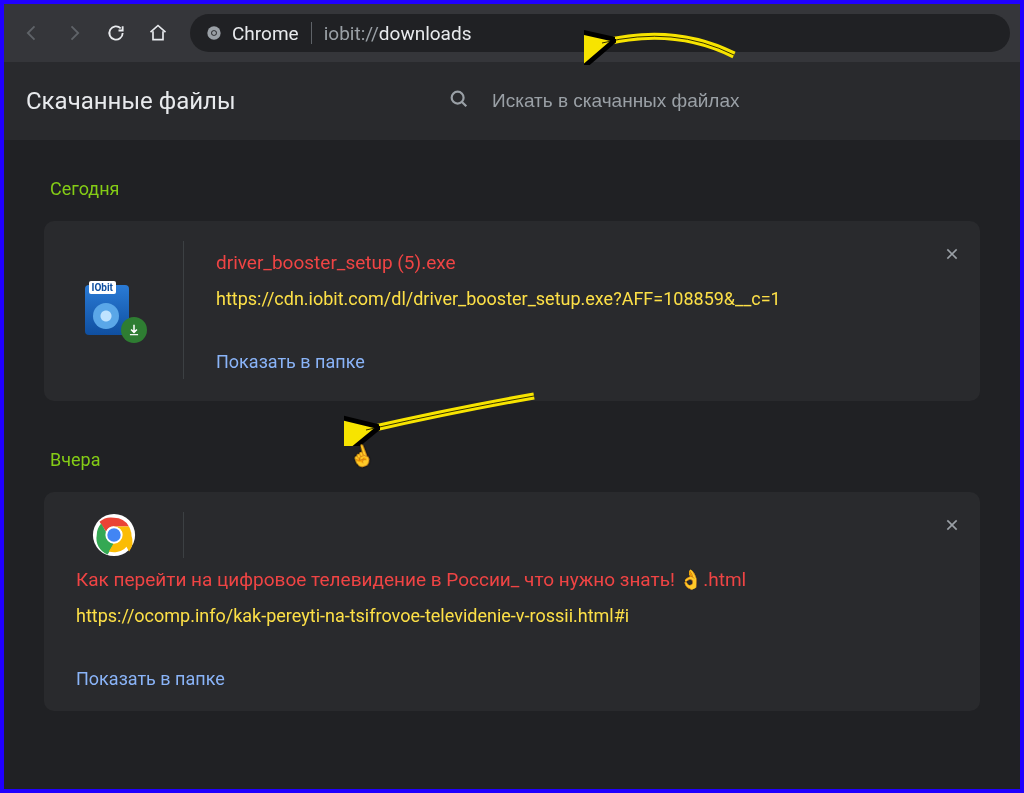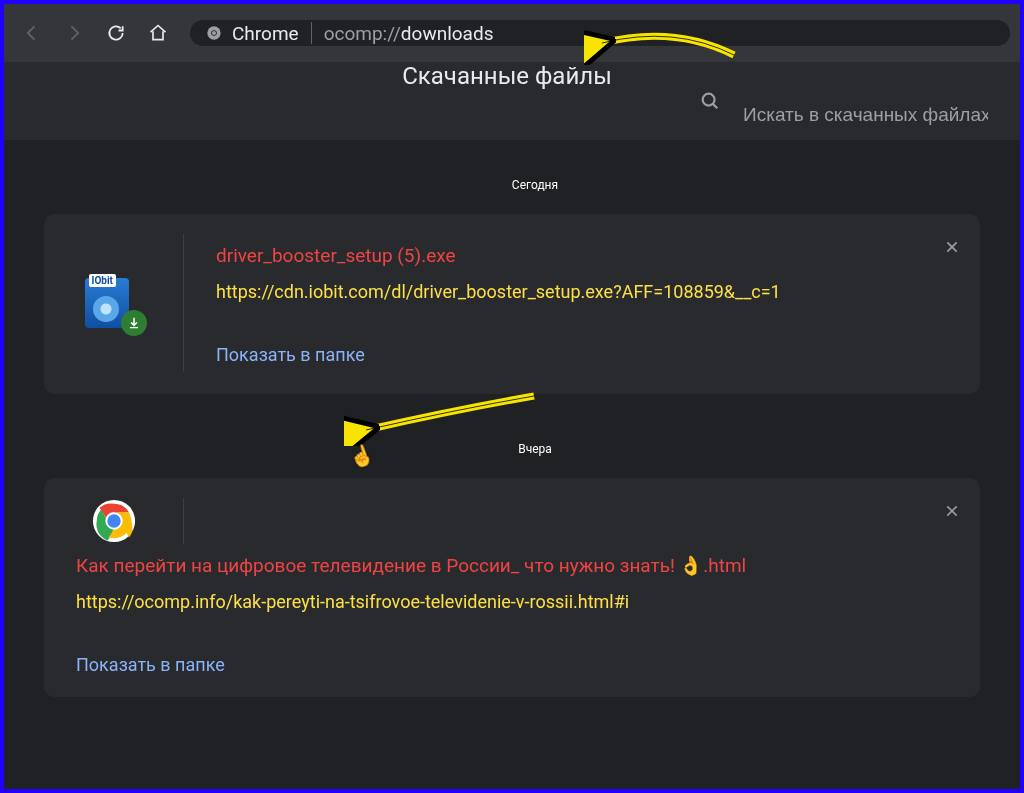--- a/index.html
+++ b/index.html
@@ -34,21 +34,21 @@
     align-items: center;
     justify-content: center;
     color: #9aa0a6;
     border-radius: 50%;
     cursor: pointer;
     font-size: 18px;
   }
   .nav-btn.disabled { color: #5f6368; }
   .omnibox {
     flex: 1;
-    height: 26px;
+    height: 38px;
     background: #202124;
     border-radius: 19px;
     display: flex;
     align-items: center;
     padding: 0 16px;
     margin-left: 8px;
     gap: 10px;
     color: #e8eaed;
   }
   .omnibox .chrome-chip {
@@ -69,21 +69,20 @@
   .omnibox .url-dim { color: #9aa0a6; font-size: 19px; }
   .omnibox .url-bold { color: #e8eaed; font-size: 19px; }
 
   
   .page-header {
     height: 78px;
     background: #292a2d;
     display: flex;
     align-items: center;
     padding: 0 32px 0 22px;
-    flex-direction: column;
   }
   .page-title {
     color: #e8eaed;
     font-size: 24px;
     font-weight: 400;
     flex: 0 0 auto;
   }
   .search-wrap {
     margin-left: auto;
     display: flex;
@@ -101,24 +100,23 @@
     color: #e8eaed;
     font-size: 19px;
   }
   .search-input::placeholder { color: #9aa0a6; }
 
   
   .content {
     padding: 10px 0 0 0;
   }
   .section-label {
-    color: #ffffff;
-    font-size: 12px;
+    color: #84cc16;
+    font-size: 18px;
     padding: 28px 0 22px 46px;
-    text-align: center;
   }
   .card {
     margin: 0 40px 20px 40px;
     background: #292a2d;
     border-radius: 10px;
     display: flex;
     padding: 20px 18px 22px 0;
     position: relative;
     min-height: 180px;
   }
@@ -270,21 +268,21 @@
       <span class="chrome-chip">
         <svg viewBox="0 0 24 24" width="16" height="16">
           <circle cx="12" cy="12" r="10" fill="#9aa0a6"></circle>
           <circle cx="12" cy="12" r="4.2" fill="#202124"></circle>
           <circle cx="12" cy="12" r="3" fill="#9aa0a6"></circle>
         </svg>
       </span>
       <span class="label-chrome">Chrome</span>
       <span class="sep"></span>
       <span>
-        <span class="url-dim">ocomp://</span><span class="url-bold">downloads</span>
+        <span class="url-dim">iobit://</span><span class="url-bold">downloads</span>
       </span>
     </div>
   </div>
 
   <div class="page-header">
     <div class="page-title">Скачанные файлы</div>
     <div class="search-wrap">
       <span class="search-icon">
         <svg width="22" height="22" viewBox="0 0 24 24" fill="none" stroke="currentColor" stroke-width="2.4">
             <circle cx="10.5" cy="10.5" r="6.5"></circle>

